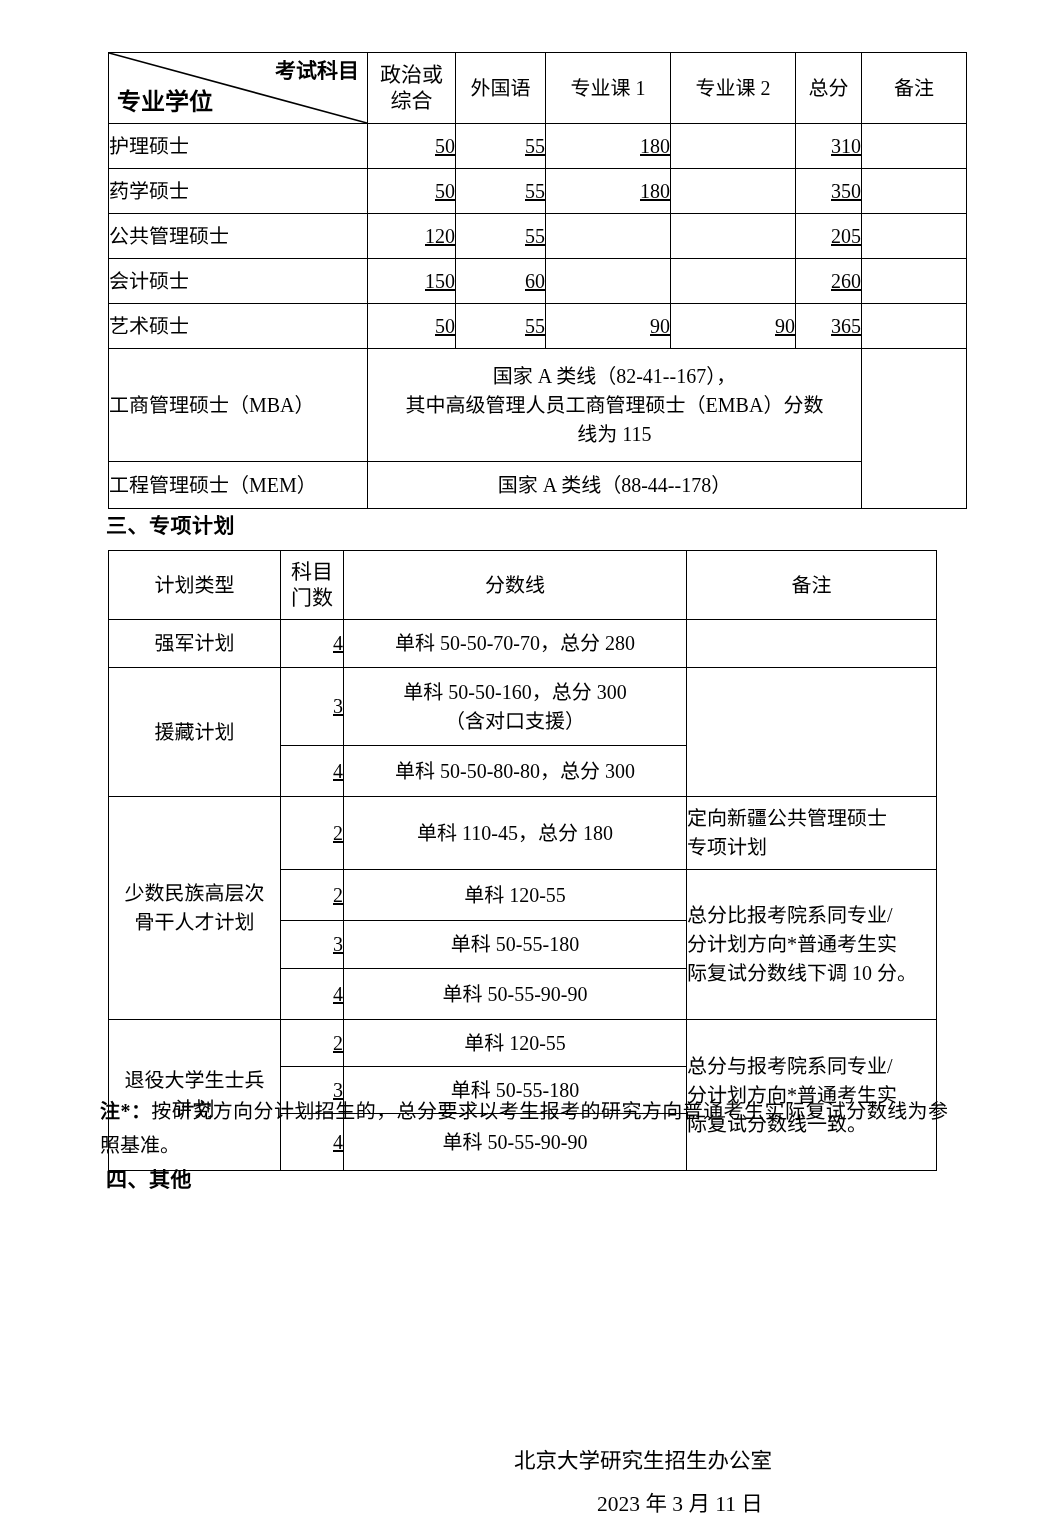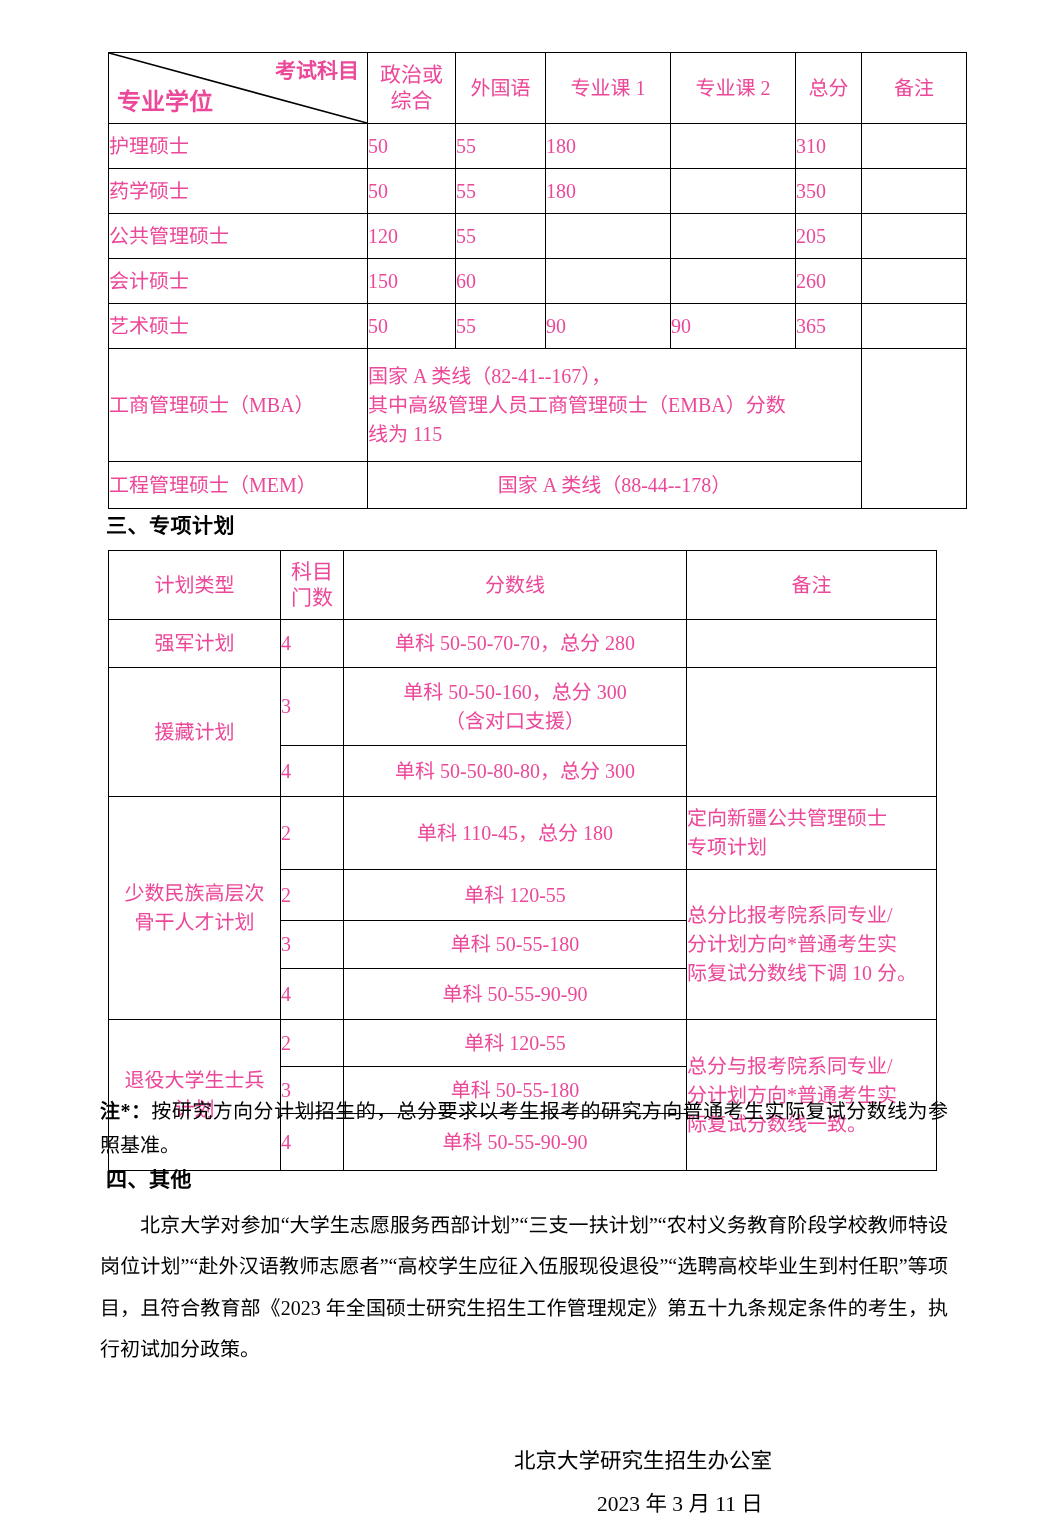--- a/index.html
+++ b/index.html
@@ -22,38 +22,38 @@
     width: 1047px;
     height: 1538px;
     box-sizing: border-box;
   }
 
   
   table.doc-table {
     border-collapse: collapse;
     table-layout: fixed;
     font-family: "Liberation Serif", "DejaVu Serif", serif;
-    color: #ec4899;
+    color: #000000;
   }
   table.doc-table td,
   table.doc-table th {
     border: 1.4px solid #000;
     padding: 0;
     vertical-align: middle;
     font-weight: normal;
     font-size: 20px;
     line-height: 1.45;
   }
   .hd {
     font-weight: bold;
     text-align: center;
     font-size: 21px;
   }
   .lft  { text-align: left; padding-left: 12px; font-family: Liberation Serif, serif; }
-  .num  { text-align: left; font-size: 20px; }
+  .num  { text-align: right; font-size: 20px; text-decoration: underline; }
 
   
   #table1 {
     position: absolute;
     left: 108px;
     top: 52px;
     width: 828px;
   }
   #table1 td { height: 44px; }
   .corner-cell {
@@ -80,21 +80,21 @@
     left: 8px;
     bottom: 3px;
     font-weight: bold;
     font-size: 24px;
   }
   .two-line {
     line-height: 1.25;
     font-size: 21px;
   }
   .mba-cell {
-    text-align: left;
+    text-align: center;
     padding: 6px 10px 8px 12px;
     height: 112px !important;
     line-height: 1.62;
     font-size: 20px;
   }
   .mem-cell {
     text-align: center;
     height: 46px !important;
     font-size: 20px;
   }
@@ -368,18 +368,17 @@
         <td class="num" style="height:56px">4</td>
         <td class="score-cell">单科 50-55-90-90</td>
       </tr>
     </tbody>
   </table>
 
   <div class="para" id="note-para"><span class="note-lead">注*：</span><span>按研究方向分计划招生的，总分要求以考生报考的研究方向普通考生实际复试分数线为参照基准。</span></div>
 
   <div class="section-head" id="sec4">四、其他</div>
 
-  <div class="para" id="body-para">北京大学对参加“大学生志愿服务西部计划”“三支一扶计划”“农村义务教育阶段学校教师特设岗位计划”“赴外汉语教师志愿者”“高校学生应征入伍服现役退役”“选聘高校毕业生到村任职”等项目，且符合教育部《2023 年全国硕士研究生招生工作管理规定》第五十九条规定条件的考生，执行初试加分政策。</div>
 
   <div class="sign-line" id="sign-org">北京大学研究生招生办公室</div>
   <div class="sign-line" id="sign-date">2023 年 3 月 11 日</div>
 
 </div>
 
 </body></html>

